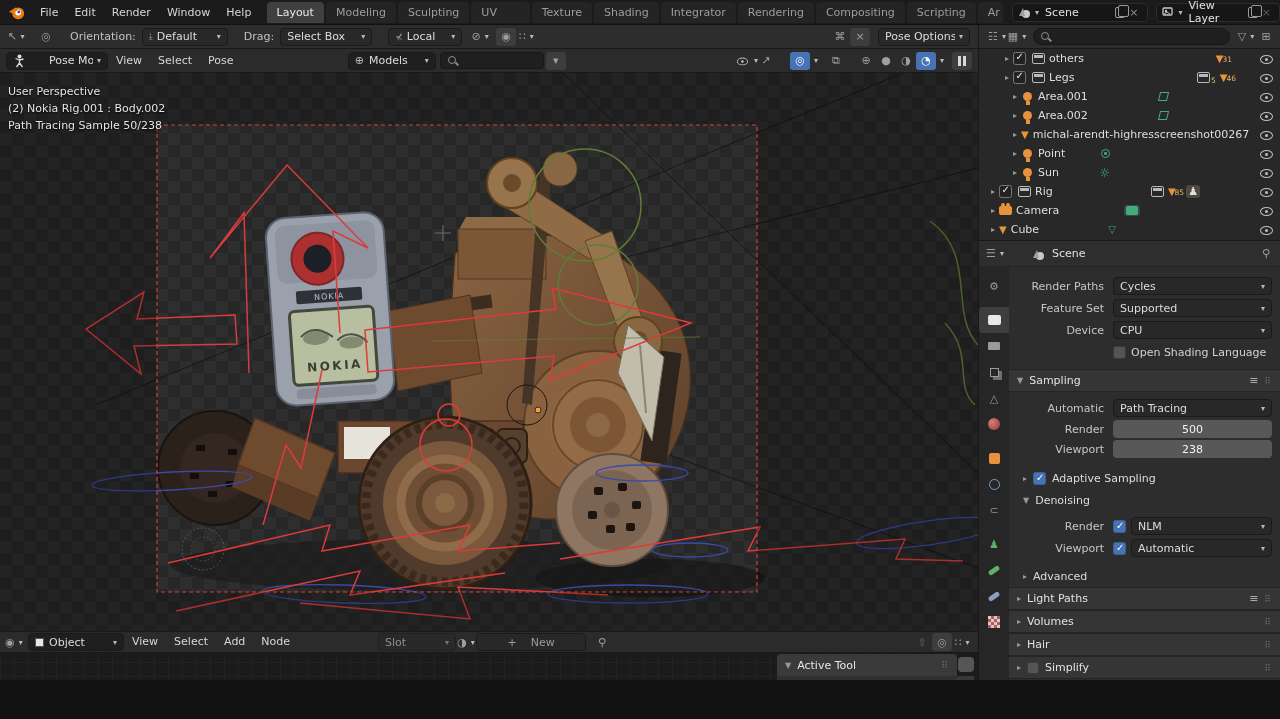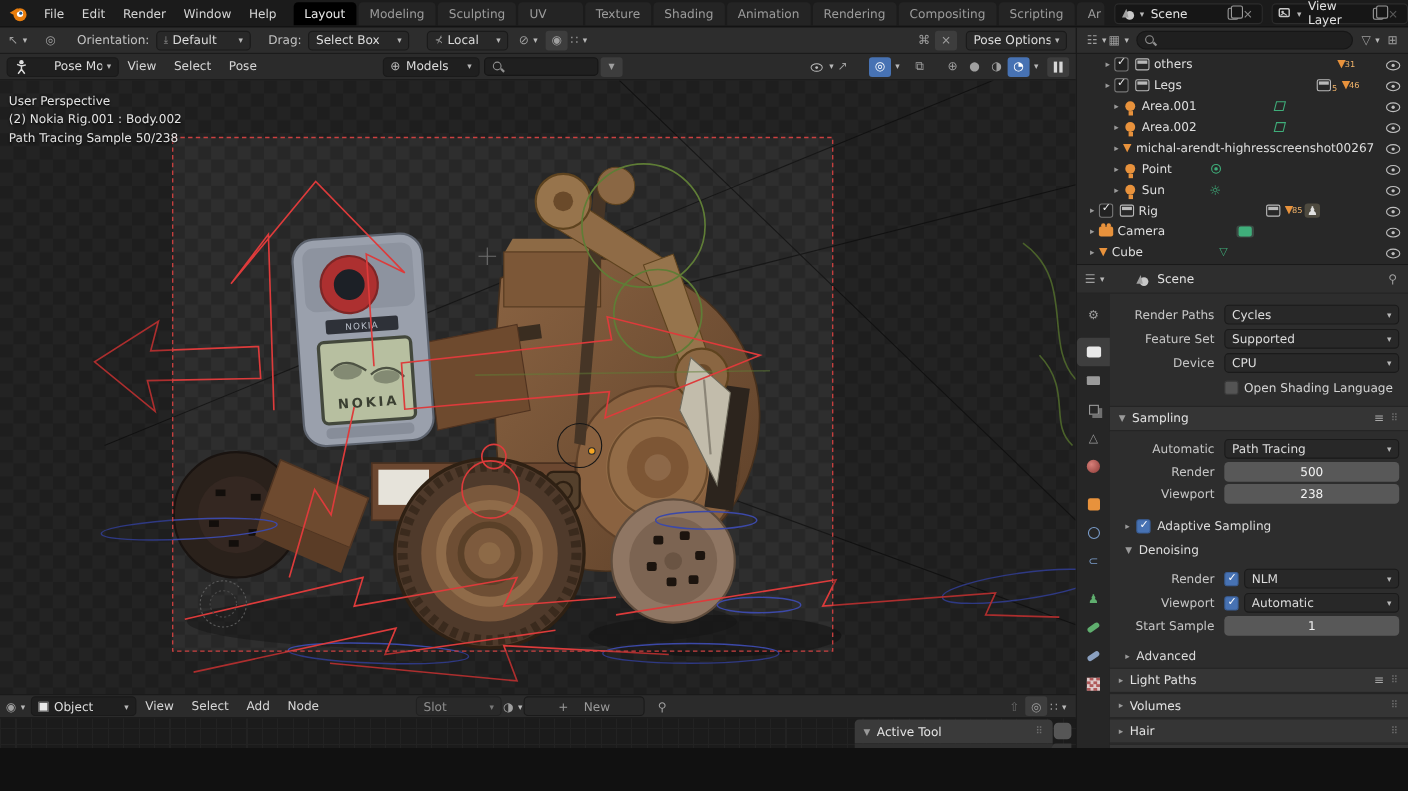--- a/index.html
+++ b/index.html
@@ -28,21 +28,21 @@
   .icbox { display:inline-flex; align-items:center; justify-content:center; width:20px; height:18px; border-radius:3px; color:#9f9f9f; }
   .icbox.active { background:#4772b3; color:#fff; }
   .icbox.boxed { background:#3d3d3d; }
   .dots { color:#6f6f6f; font-size:9px; letter-spacing:1px; }
   .preset { color:#aaa; font-size:11px; }
 
   
   #topbar { position:absolute; left:0; top:0; width:1280px; height:25px; background:#1b1b1b; border-bottom:1px solid #101010; display:flex; align-items:center; }
   #blender-logo { width:17px; height:17px; margin:0 7px 0 8px; flex:none; }
   .wtab { height:21px; line-height:21px; padding:0 10px; margin:0 1px; border-radius:4px 4px 0 0; color:#9c9c9c; background:#242424; }
-  .wtab.active { background:#000000; color:#e8e8e8; }
+  .wtab.active { background:#404040; color:#e8e8e8; }
   .id-field { height:19px; background:#161616; border:1px solid #2c2c2c; border-radius:4px; display:flex; align-items:center; padding:0 4px; margin-left:8px; }
   .id-field .txt { color:#e2e2e2; padding:0 6px; flex:1; }
   .mini-sq { width:10px; height:11px; border:1.2px solid #9a9a9a; border-radius:2px; position:relative; flex:none; }
   .mini-sq::after { content:""; position:absolute; left:2px; top:-3px; width:9px; height:10px; border:1.2px solid #9a9a9a; border-radius:2px; background:#161616; }
   .xbtn { color:#8a8a8a; padding:0 4px; font-size:11px; }
 
   
   #toolrow { position:absolute; left:0; top:25px; width:978px; height:24px; background:#2d2d2d; border-bottom:1px solid #191919; display:flex; align-items:center; }
   #toolrow .lbl { color:#c2c2c2; margin:0 6px; }
   
@@ -131,21 +131,21 @@
     <span class="menu-item">Render</span>
     <span class="menu-item">Window</span>
     <span class="menu-item">Help</span>
     <div style="width:14px"></div>
     <span class="wtab active">Layout</span>
     <span class="wtab">Modeling</span>
     <span class="wtab">Sculpting</span>
     <span class="wtab">UV Editing</span>
     <span class="wtab">Texture Paint</span>
     <span class="wtab">Shading</span>
-    <span class="wtab">Animation</span>
+    <span class="wtab">Integrator</span>
     <span class="wtab">Rendering</span>
     <span class="wtab">Compositing</span>
     <span class="wtab">Scripting</span>
     <span class="wtab" style="max-width:26px;overflow:hidden">Ar</span>
     <div class="id-field" style="width:295px">
       <svg width="14" height="14" viewBox="0 0 14 14">
           <circle cx="9" cy="9" r="4" fill="#c8c8c8"></circle>
           <path d="M2,11 L6,3 L8,11 Z" fill="#a0a0a0"></path>
         </svg>
       <span class="chev">▾</span>
@@ -647,28 +647,20 @@
       <div class="prow">
         <span class="plabel">Viewport</span>
         <div class="pwidget">
           <span class="cb checked"></span>
           <div class="dd" style="flex:1">
               <span class="val">Automatic</span>
               <span class="chev">▾</span>
             </div>
         </div>
       </div>
-      <div class="prow" style="height:20px">
-        <span class="plabel">Start Sample</span>
-        <div class="pwidget">
-            <div class="slider" style="flex:1">
-              <span>1</span>
-            </div>
-          </div>
-      </div>
       <div style="height:6px"></div>
       <div class="subhead" style="padding-left:14px">
         <span class="chev-r">▸</span>
           <span>Advanced</span>
       </div>
       <div class="sect">
         <span class="chev-r">▸</span>
           <span class="stitle">Light Paths</span>
         <span class="preset">≡</span>
           <span class="dots">⠿</span>

